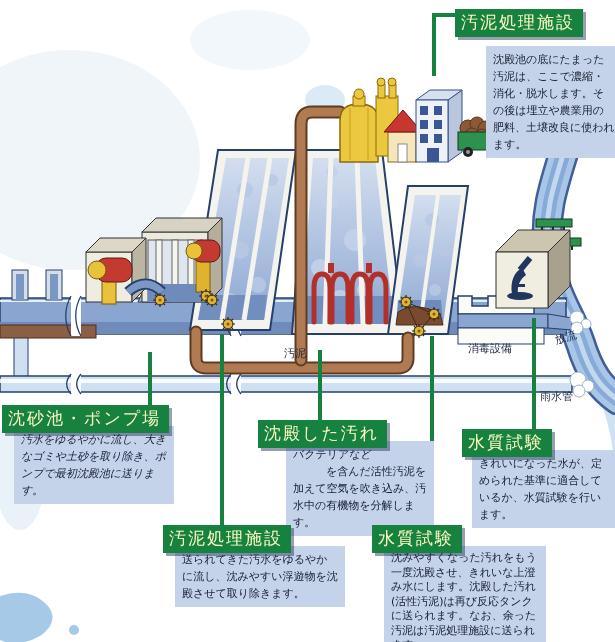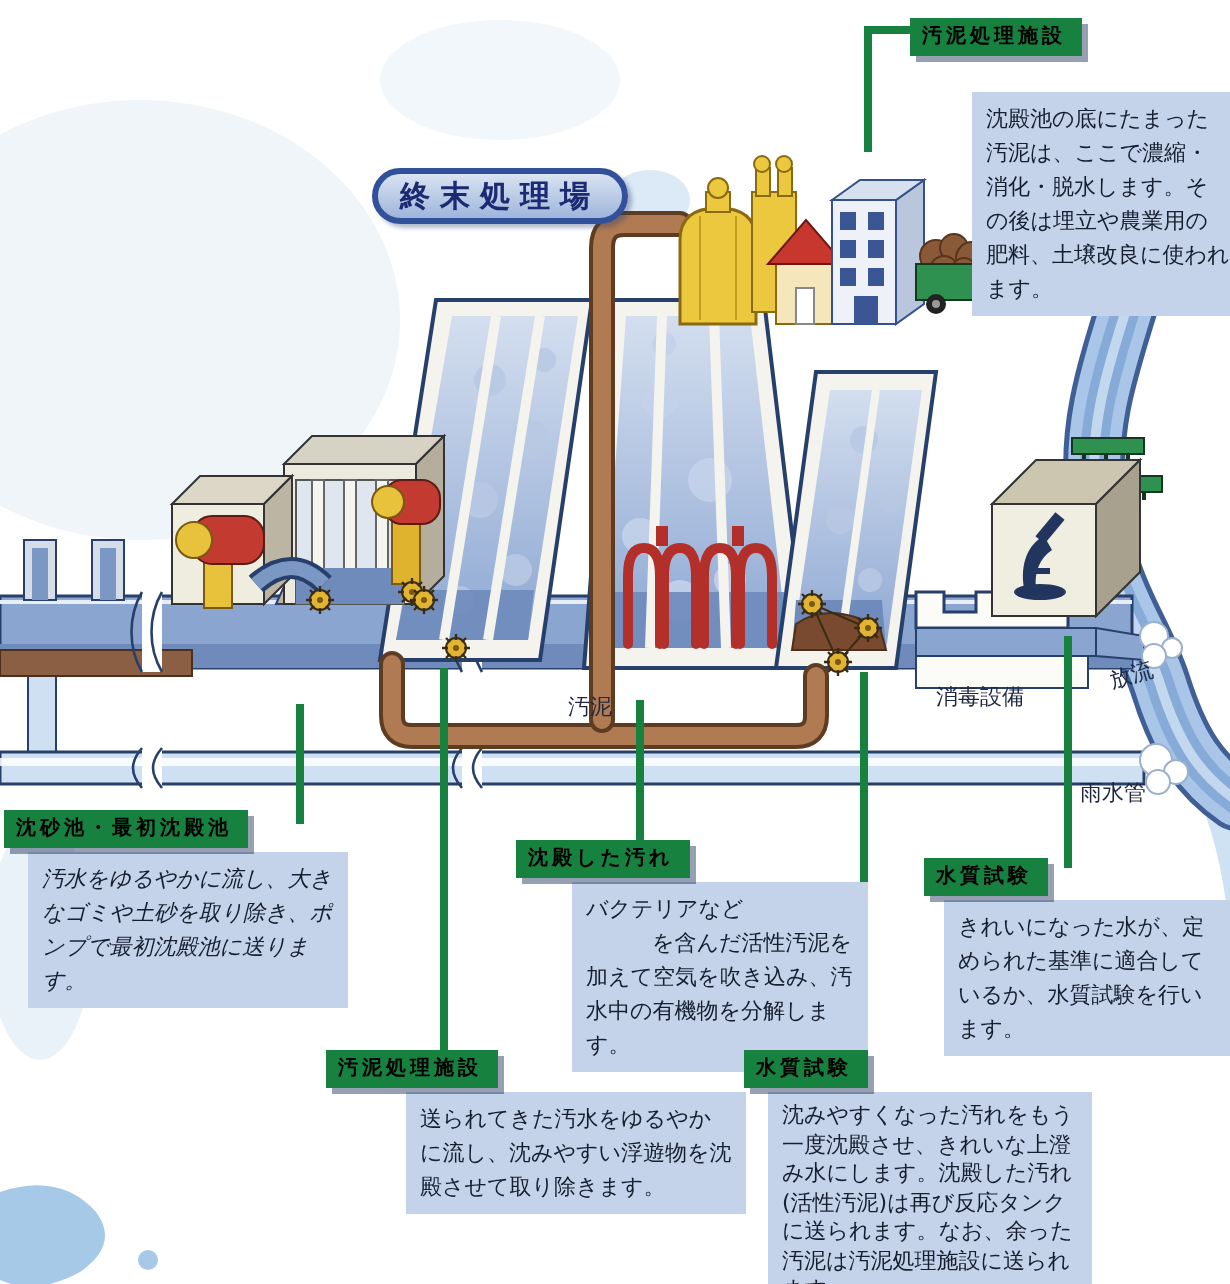--- a/index.html
+++ b/index.html
@@ -7,31 +7,31 @@
          font-family:"DejaVu Sans",sans-serif;}
   #stage svg{position:absolute;left:0;top:0;}
 
   .title-pill{position:absolute;left:186px;top:84px;width:122px;height:22px;
     background:linear-gradient(180deg,#d9e3f2,#9fb5da);
     border:3px solid #31519a;border-radius:16px;
     color:#1b2a72;font-size:15px;font-weight:bold;letter-spacing:5px;
     text-align:center;line-height:22px;box-shadow:2px 2px 2px rgba(40,60,110,.35);}
 
   .callout{position:absolute;}
-  .hd{position:absolute;left:0;top:0;background:#17823f;color:#000000;
-      font-size:10px;font-weight:bold;letter-spacing:2px;white-space:nowrap;
+  .hd{position:absolute;left:0;top:0;background:#17823f;color:#fef9c3;
+      font-size:17px;font-weight:normal;letter-spacing:2px;white-space:nowrap;
       padding:2px 8px 3px 6px;box-shadow:3px 3px 0 rgba(25,45,85,.45);z-index:2;}
   .bd{position:absolute;background:#c5d3ea;color:#161f30;font-size:11px;
       line-height:1.55;padding:5px 7px;white-space:pre-line;z-index:1;}
 
   #c1{left:455px;top:9px;}   #c1 .bd{left:11px;top:37px;width:122px;margin-left:20px;}
   #c2{left:2px;top:405px;}   #c2 .bd{left:12px;top:21px;width:146px;font-style:italic;}
   #c3{left:258px;top:420px;} #c3 .bd{left:28px;top:21px;width:134px;}
   #c4{left:462px;top:429px;} #c4 .bd{left:10px;top:21px;width:132px;}
-  #c5{left:163px;top:525px;} #c5 .bd{left:12px;top:21px;width:156px;margin-left:28px;}
+  #c5{left:163px;top:525px;} #c5 .bd{left:12px;top:21px;width:156px;}
   #c6{left:372px;top:525px;} #c6 .bd{left:12px;top:21px;width:148px;line-height:1.32;}
 </style>
 </head>
 <body>
 
 <div id="stage">
 
 <svg width="615" height="642" viewBox="0 0 615 642">
   <defs>
     <linearGradient id="wg" x1="0" y1="0" x2="0" y2="1">
@@ -289,29 +289,28 @@
   <g stroke="#17823f" stroke-width="4" fill="none">
     <polyline points="456,15 434,15 434,76"></polyline>
     <line x1="150" y1="352" x2="150" y2="412"></line>
     <line x1="222" y1="334" x2="222" y2="527"></line>
     <line x1="320" y1="350" x2="320" y2="424"></line>
     <line x1="432" y1="336" x2="432" y2="527"></line>
     <line x1="534" y1="318" x2="534" y2="434"></line>
   </g>
 </svg>
 
-<div class="title-pill">終末処理場</div>
 
 <div class="callout" id="c1">
   <div class="hd">汚泥処理施設</div>
   <div class="bd">沈殿池の底にたまった汚泥は、ここで濃縮・消化・脱水します。その後は埋立や農業用の肥料、土壌改良に使われます。</div>
 </div>
 
 <div class="callout" id="c2">
-  <div class="hd">沈砂池・最初沈殿池</div>
+  <div class="hd">沈砂池・ポンプ場</div>
   <div class="bd">汚水をゆるやかに流し、大きなゴミや土砂を取り除き、ポンプで最初沈殿池に送ります。</div>
 </div>
 
 <div class="callout" id="c3">
   <div class="hd">沈殿した汚れ</div>
   <div class="bd">バクテリアなど
 　　　を含んだ活性汚泥を加えて空気を吹き込み、汚水中の有機物を分解します。</div>
 </div>
 
 <div class="callout" id="c4">

